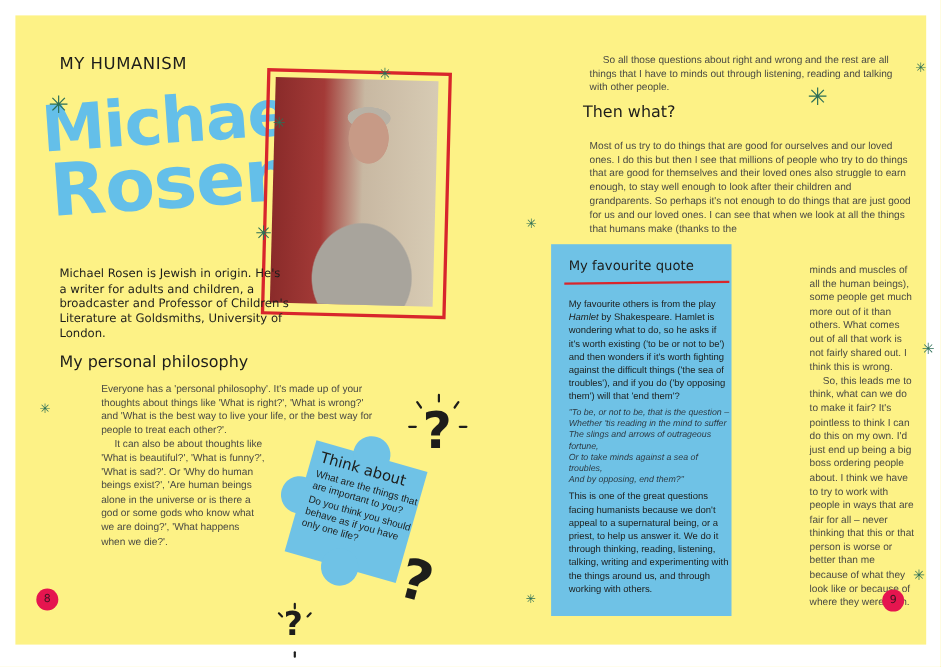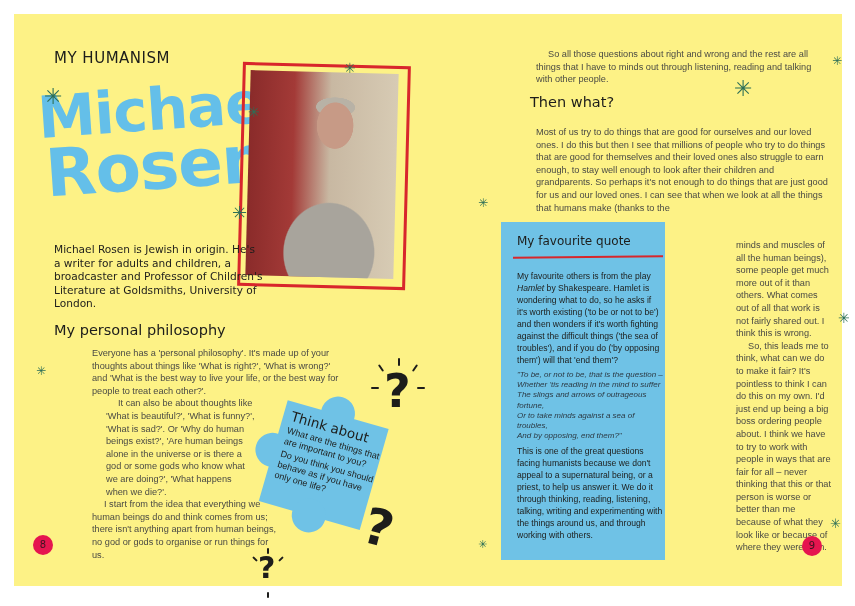--- a/index.html
+++ b/index.html
@@ -15,21 +15,21 @@
     background: radial-gradient(ellipse 30px 38px at 58% 26%, #c79a86 60%, transparent 62%),
                 radial-gradient(ellipse 32px 16px at 58% 17%, #b8b2a6 60%, transparent 62%),
                 radial-gradient(ellipse 64px 70px at 56% 88%, #a8a49c 70%, transparent 72%),
                 linear-gradient(90deg, #8a2b2a 0%, #a33a37 30%, #c8b8a2 55%, #d7cbb4 100%); }
   .bio { left:54px; top:243px; width:210px; font-family:"DejaVu Sans", sans-serif; font-size:10.6px; line-height:13.6px; color:#1d1d1b; }
   .h2 { font-family:"DejaVu Sans", sans-serif; font-size:14.5px; color:#1d1d1b; }
   .body { font-family:"Liberation Sans", sans-serif; font-size:9.2px; line-height:12.6px; color:#4a4a44; }
   .body p { margin:0; }
   .body p.indent { text-indent:12px; }
   .left-body { left:92px; top:347px; width:250px; }
-  .left-body .narrow { width:150px;margin-left:14px; }
+  .left-body .narrow { width:150px; }
   .puzzle { left:252px; top:392px; width:140px; height:140px; transform:rotate(16deg); }
   .puzzle-base { position:absolute; left:20px; top:20px; width:105px; height:105px; background:#6fc2e6; }
   .knob { position:absolute; width:34px; height:34px; border-radius:50%; background:#6fc2e6; }
   .puzzle-text { position:absolute; left:28px; top:26px; width:100px; color:#1d1d1b; }
   .puzzle-title { font-family:"DejaVu Sans", sans-serif; font-size:13.5px; display:block; margin-bottom:2px; }
   .puzzle-body { font-family:"Liberation Sans", sans-serif; font-size:9px; line-height:11px; display:block; }
   .qmark { font-family:"DejaVu Sans", sans-serif; font-weight:bold; color:#1d1d1b; }
   .ray { position:absolute; background:#1d1d1b; width:2px; border-radius:1px; }
   .star { font-family:"DejaVu Sans", sans-serif; color:#2d6f57; font-weight:bold; }
   .page-num { width:20px; height:20px; border-radius:50%; background:#e5154f; color:#3b1320; font-size:10px; text-align:center; line-height:20px; font-family:"DejaVu Sans", sans-serif; }
@@ -60,21 +60,20 @@
 <div class="abs photo" title="Photo of Michael Rosen gesturing with both hands"></div>
 <div class="abs photo-frame"></div>
 
 <div class="abs bio">Michael Rosen is Jewish in origin. He's a writer for adults and children, a broadcaster and Professor of Children's Literature at Goldsmiths, University of London.</div>
 
 <div class="abs h2" style="left:54px; top:322px;">My personal philosophy</div>
 
 <div class="abs body left-body">
   <p>Everyone has a 'personal philosophy'. It's made up of your thoughts about things like 'What is right?', 'What is wrong?' and 'What is the best way to live your life, or the best way for people to treat each other?'.</p>
   <p class="indent narrow">It can also be about thoughts like 'What is beautiful?', 'What is funny?', 'What is sad?'. Or 'Why do human beings exist?', 'Are human beings alone in the universe or is there a god or some gods who know what we are doing?', 'What happens when we die?'.</p>
-  <p class="indent" style="width:185px;">I start from the idea that everything we human beings do and think comes from us; there isn't anything apart from human beings, no god or gods to organise or run things for us.</p>
 </div>
 
 <div class="abs puzzle">
   <div class="puzzle-base"></div>
   <div class="knob" style="left:55px; top:2px;"></div>
   <div class="knob" style="left:2px; top:55px;"></div>
   <div class="knob" style="left:55px; top:108px;"></div>
   <div class="puzzle-text">
     <span class="puzzle-title">Think about</span>
     <span class="puzzle-body">What are the things that are important to you?</span>

